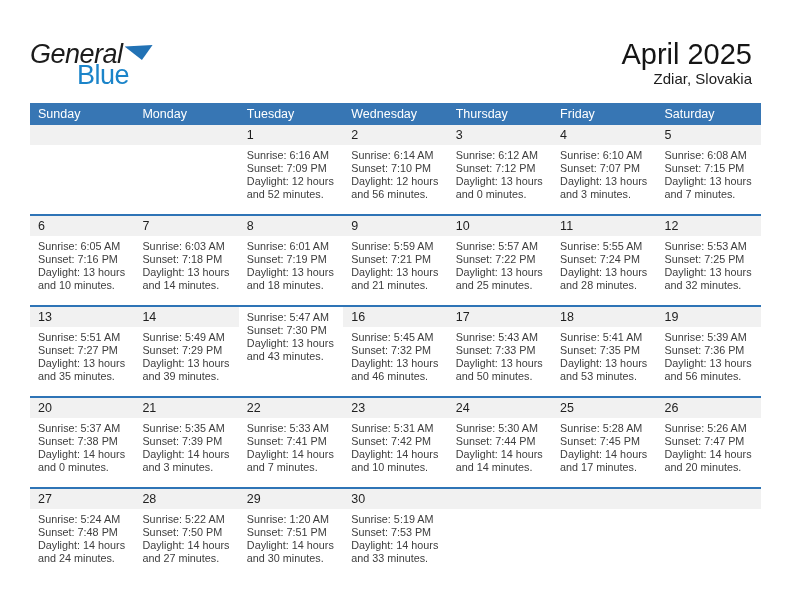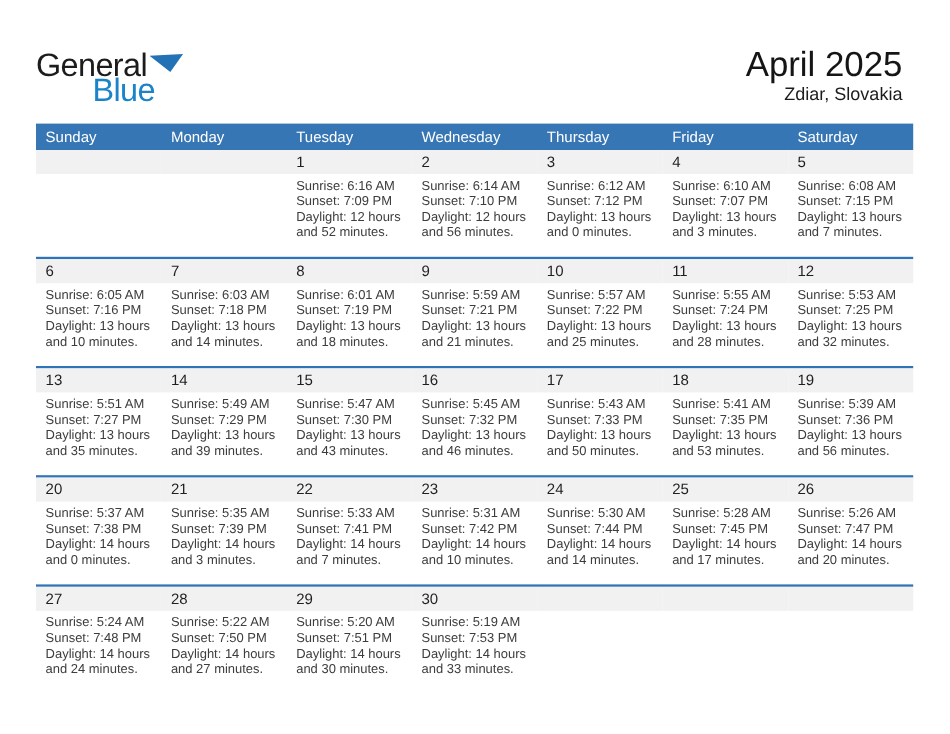--- a/index.html
+++ b/index.html
@@ -7,21 +7,21 @@
   body {
     width: 792px; height: 612px;
     font-family: "Liberation Sans", sans-serif;
     position: relative;
     overflow: hidden;
   }
   .page { position: absolute; inset: 0; background: #ffffff; }
 
   
   .logo { position: absolute; left: 30px; top: 42px; }
-  .logo-row { display: flex; align-items: flex-start; }
+  .logo-row { display: flex; align-items: flex-start; font-style: italic; }
   .logo-general {
     font-size: 27px; line-height: 24px; color: #1c1c1c; letter-spacing: -0.5px;
   }
   .logo-triangle {
     display: inline-block; width: 28px; height: 15px; margin-left: 2px; margin-top: 3px;
     background: #2272b5;
     clip-path: polygon(0 10%, 100% 0, 62% 100%);
   }
   .logo-blue {
     font-size: 27px; line-height: 24px; color: #1b84c9; letter-spacing: -0.5px;
@@ -214,21 +214,20 @@
           <div class="day-cell">
             <div class="day-number">14</div>
             <div class="day-lines">
               <div class="line">Sunrise: 5:49 AM</div>
               <div class="line">Sunset: 7:29 PM</div>
               <div class="line">Daylight: 13 hours</div>
               <div class="line">and 39 minutes.</div>
             </div>
           </div>
           <div class="day-cell">
-            <div class="day-number">15</div>
             <div class="day-lines">
               <div class="line">Sunrise: 5:47 AM</div>
               <div class="line">Sunset: 7:30 PM</div>
               <div class="line">Daylight: 13 hours</div>
               <div class="line">and 43 minutes.</div>
             </div>
           </div>
           <div class="day-cell">
             <div class="day-number">16</div>
             <div class="day-lines">
@@ -346,21 +345,21 @@
             <div class="day-lines">
               <div class="line">Sunrise: 5:22 AM</div>
               <div class="line">Sunset: 7:50 PM</div>
               <div class="line">Daylight: 14 hours</div>
               <div class="line">and 27 minutes.</div>
             </div>
           </div>
           <div class="day-cell">
             <div class="day-number">29</div>
             <div class="day-lines">
-              <div class="line">Sunrise: 5:20 AM</div>
+              <div class="line">Sunrise: 1:20 AM</div>
               <div class="line">Sunset: 7:51 PM</div>
               <div class="line">Daylight: 14 hours</div>
               <div class="line">and 30 minutes.</div>
             </div>
           </div>
           <div class="day-cell">
             <div class="day-number">30</div>
             <div class="day-lines">
               <div class="line">Sunrise: 5:19 AM</div>
               <div class="line">Sunset: 7:53 PM</div>

